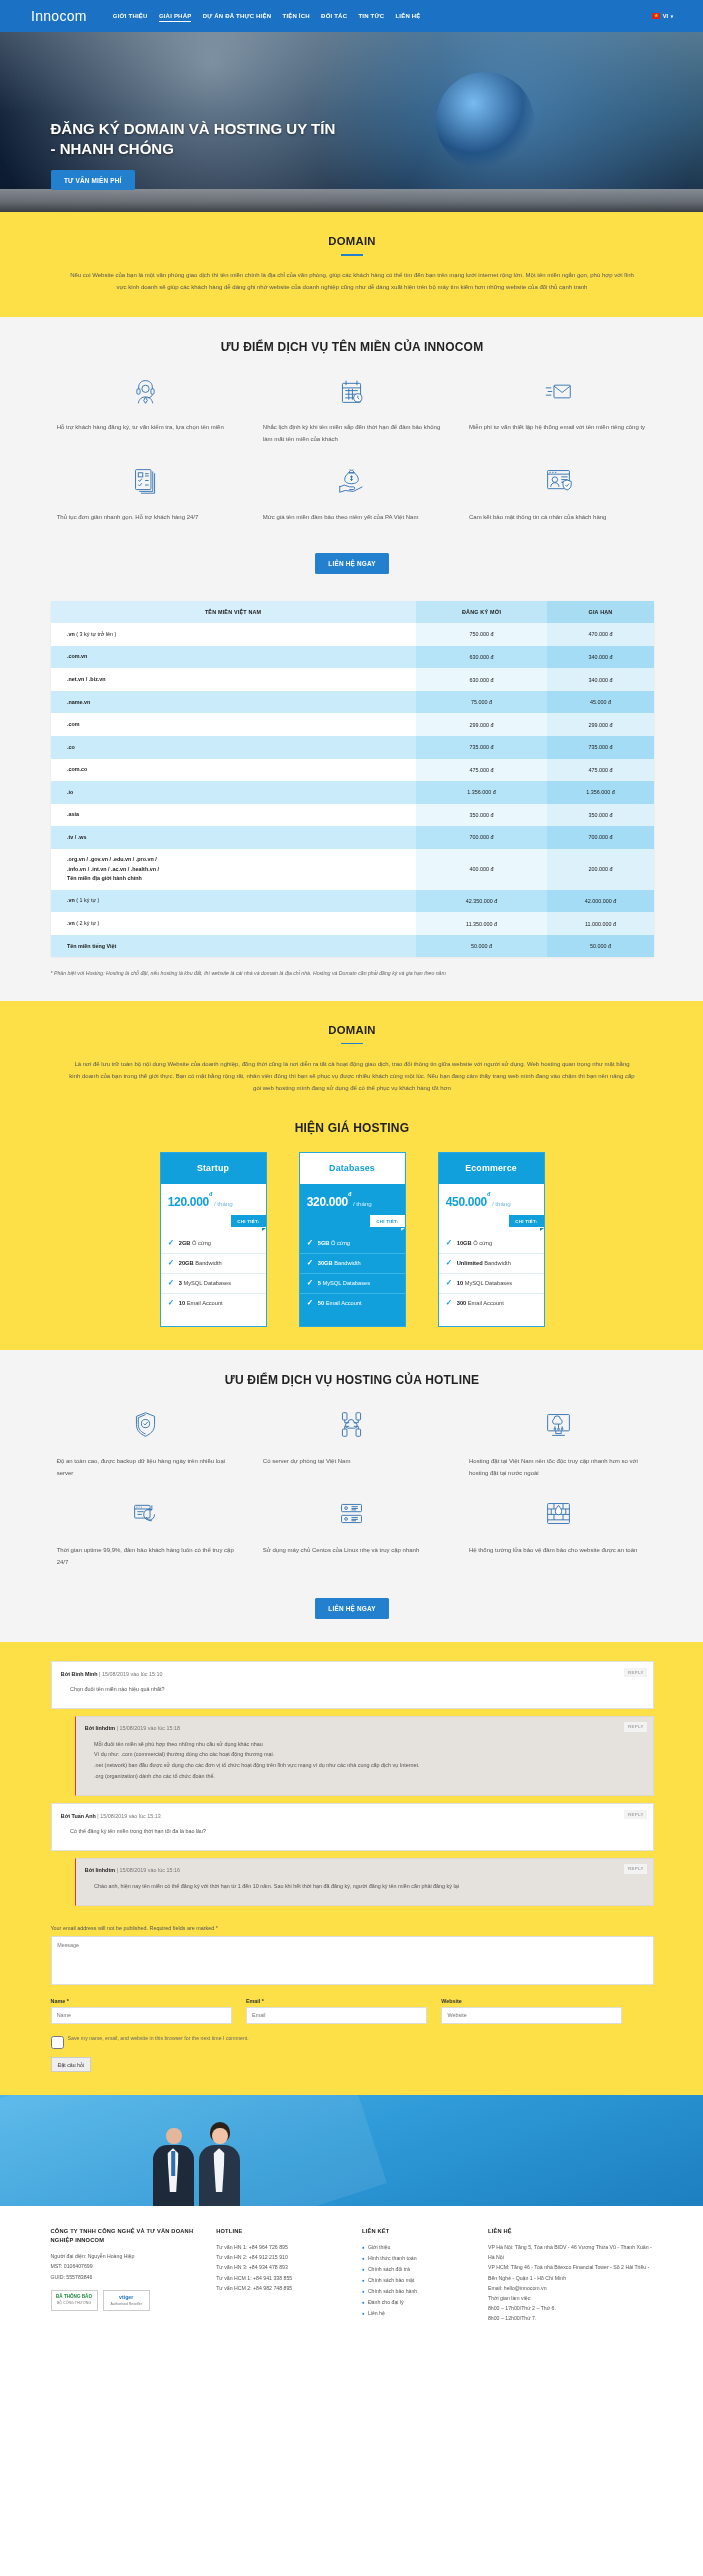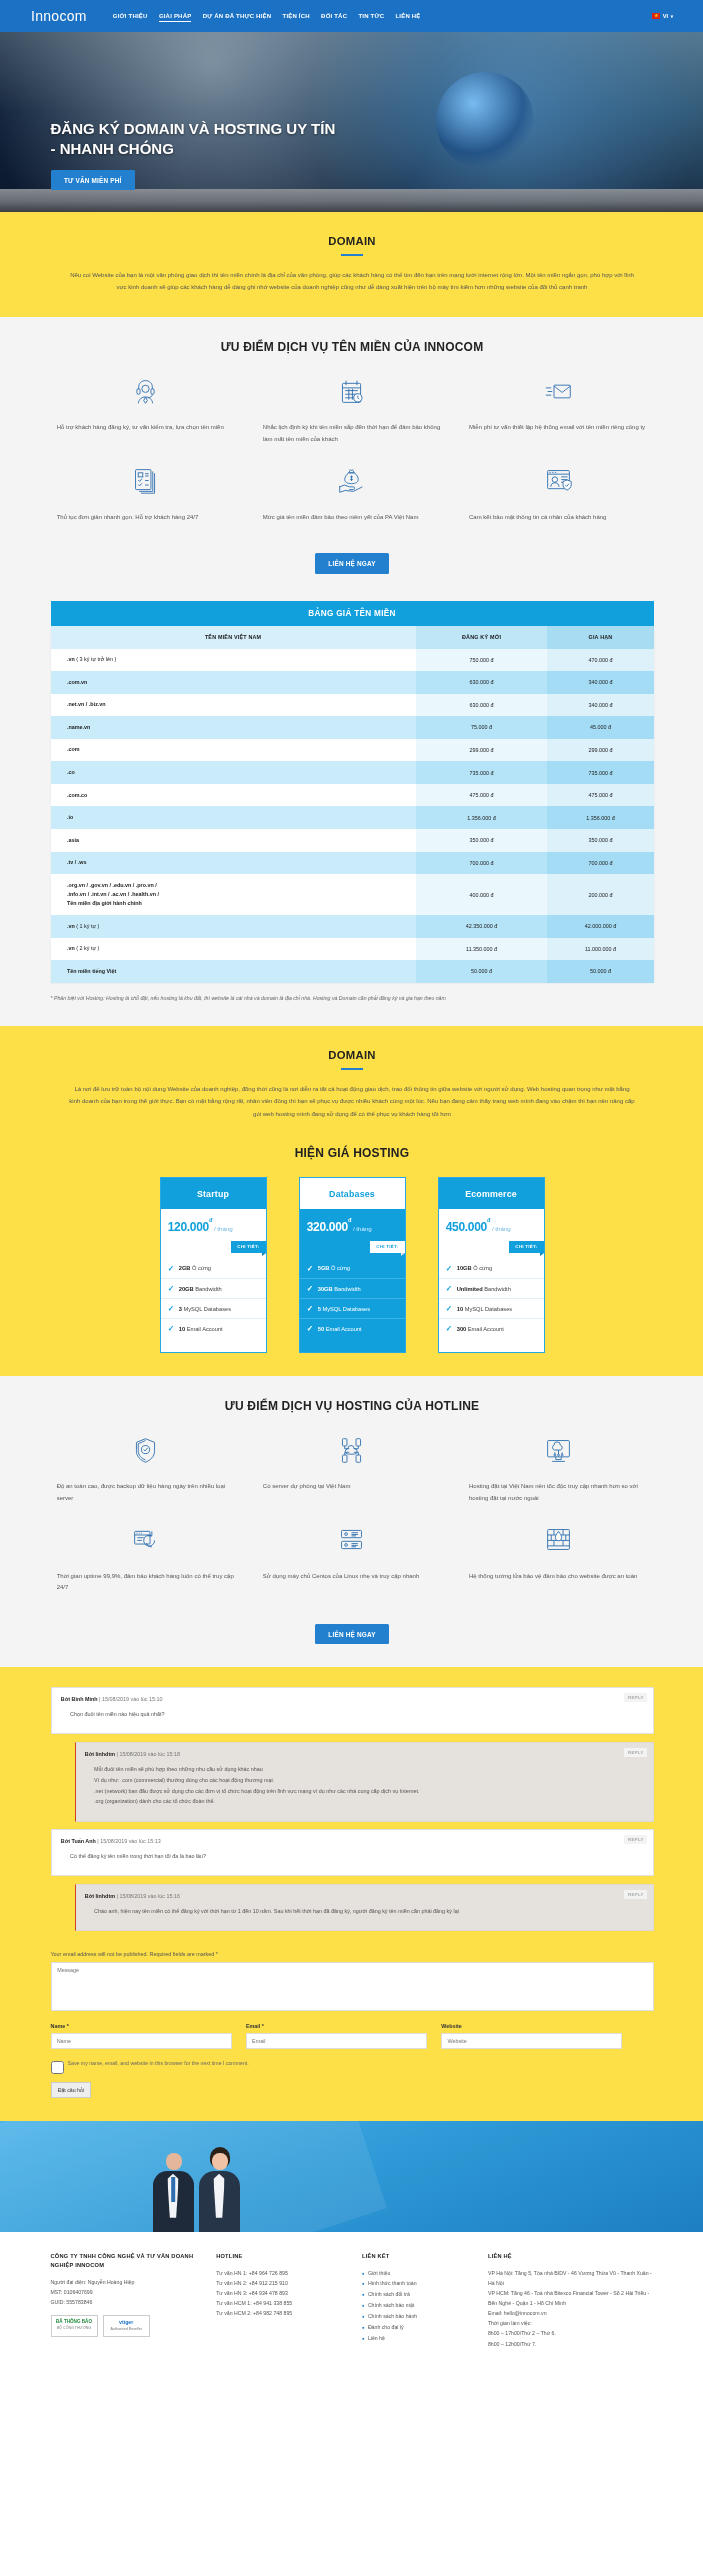--- a/index.html
+++ b/index.html
@@ -592,21 +592,20 @@
     </div>
     <div class="center-btn">
       <button class="btn-primary">LIÊN HỆ NGAY</button>
     </div>
   </div>
 </section>
 
 <section class="sec sec-grey" style="padding-top:2.1px">
   <div class="wrap">
     <table class="price-table">
-      <caption>BẢNG GIÁ TÊN MIỀN</caption>
       <thead>
         <tr>
           <th>TÊN MIỀN VIỆT NAM</th>
           <th class="c2">ĐĂNG KÝ MỚI</th>
           <th class="c3">GIA HẠN</th>
         </tr>
       </thead>
       <tbody id="price-rows">
           <tr>
             <td class="name">.vn<span class="light"> ( 3 ký tự trở lên )</span></td>

